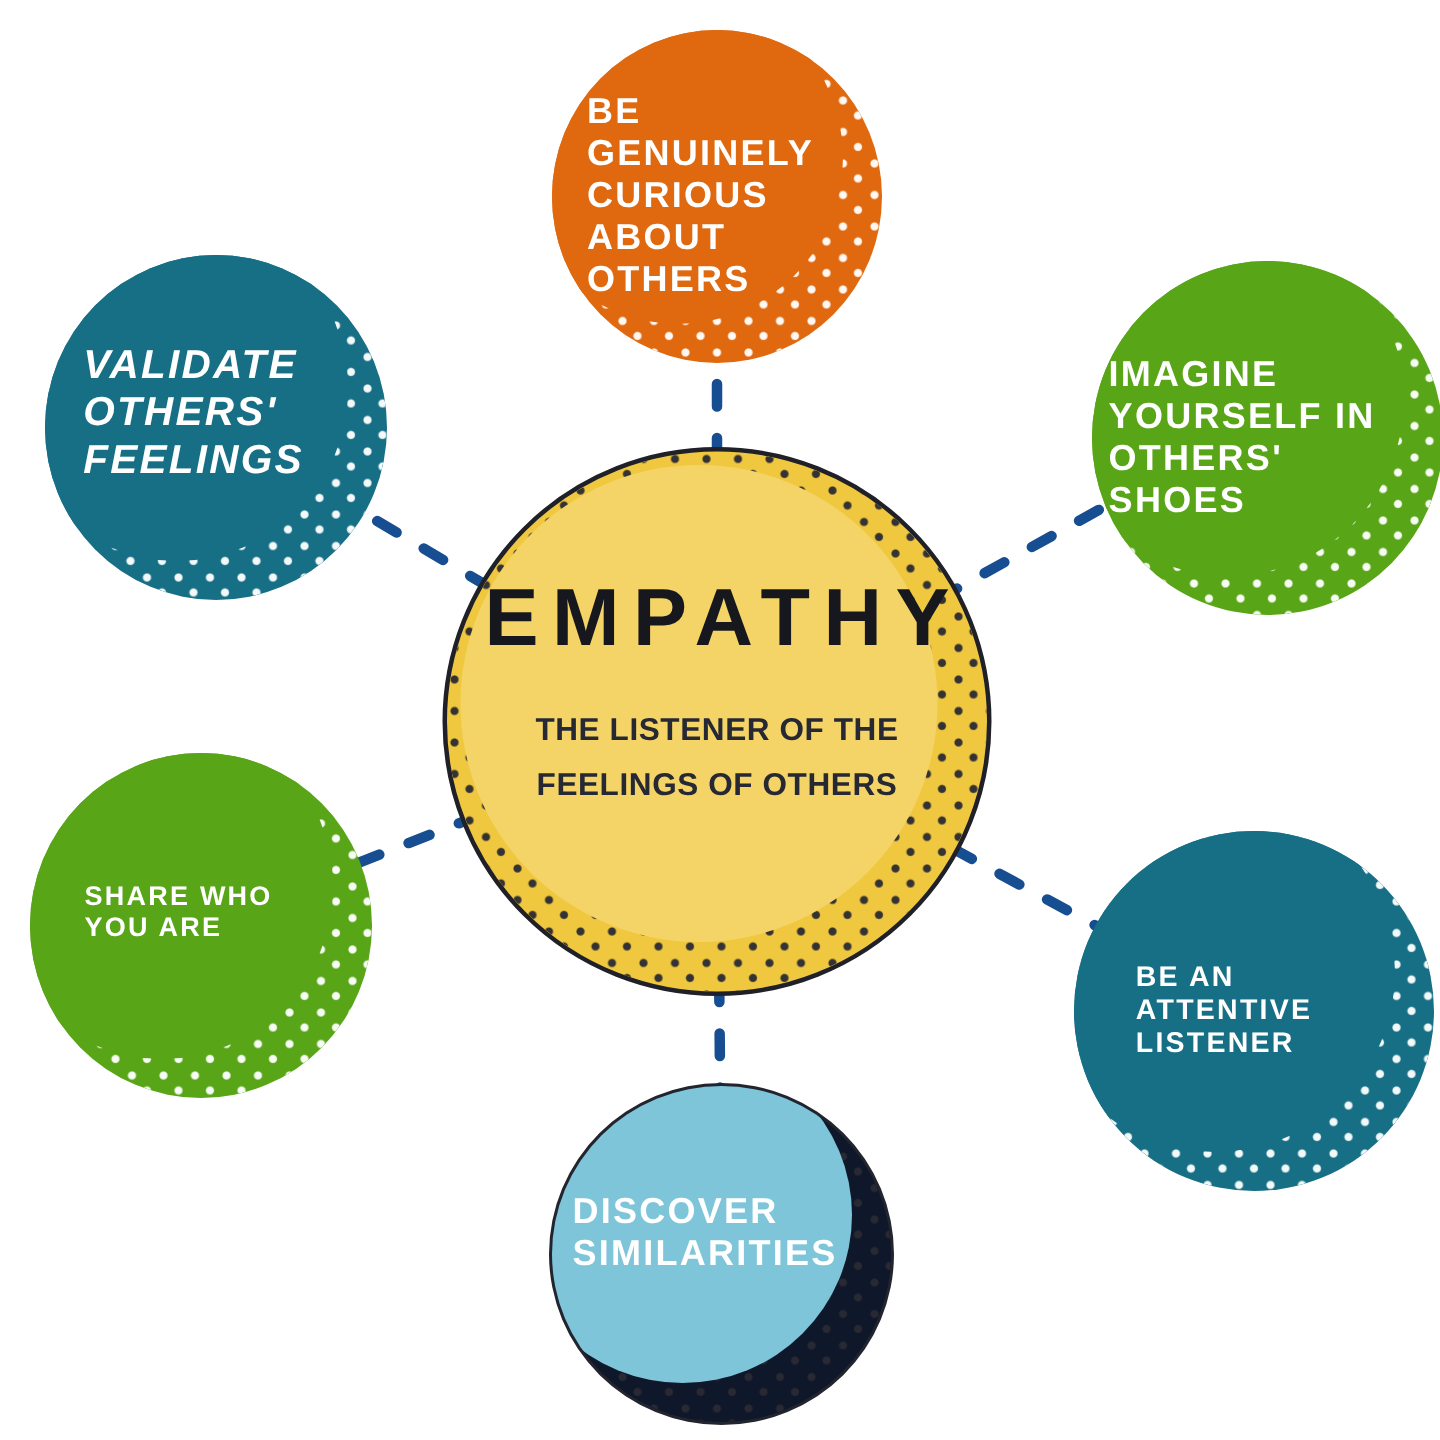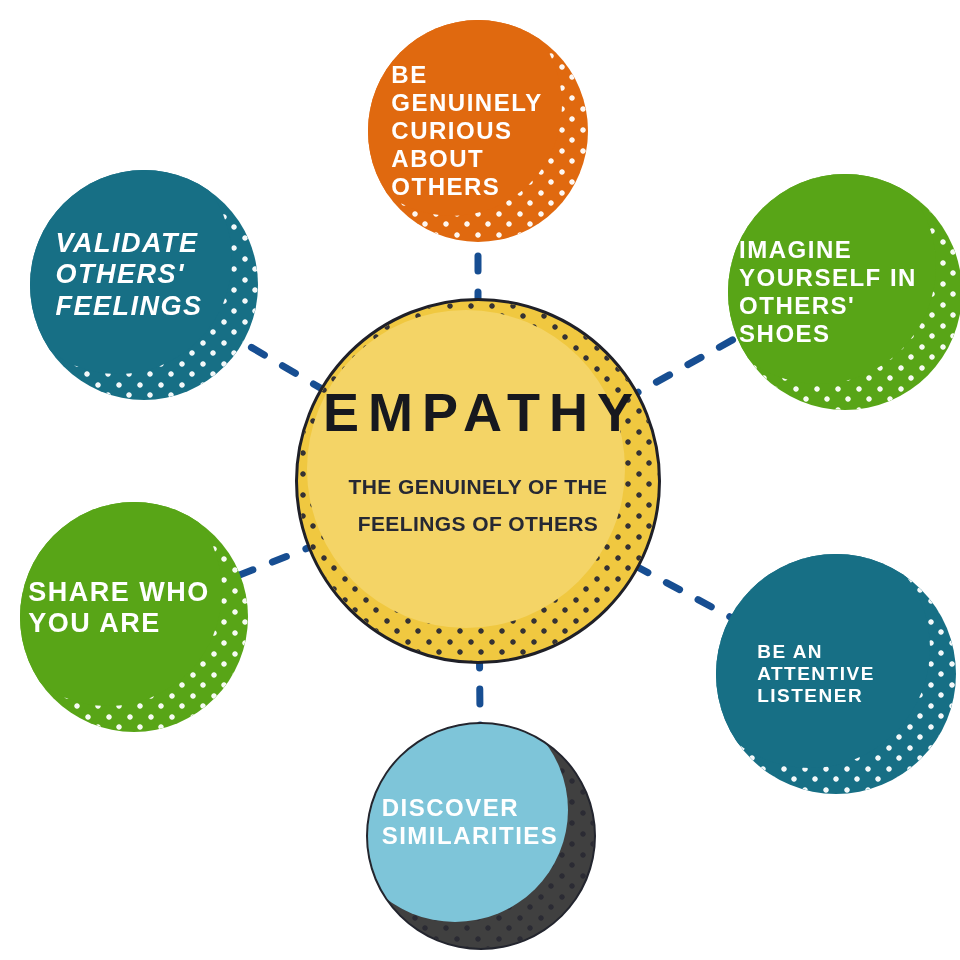--- a/index.html
+++ b/index.html
@@ -115,28 +115,28 @@
   .node.top        .label { font-size: 24px; padding-right: 22px; }
 
   .node.top-right  { left: 728px; top: 174px; width: 234px; height: 236px; background: #58A517; text-decoration: underline; }
   .node.top-right  .overlay { background: #58A517; }
   .node.top-right  .label { font-size: 24px; padding-right: 34px; }
 
   .node.right      { left: 716px; top: 554px; width: 240px; height: 240px; background: #176F85; }
   .node.right      .overlay { background: #176F85; }
   .node.right      .label { font-size: 19px; padding-right: 40px; }
 
-  .node.bottom     { left: 366px; top: 722px; width: 230px; height: 228px; background: #404040;
+  .node.bottom     { left: 366px; top: 722px; width: 230px; height: 228px; background: #0f172a;
                      border: 2px solid #23252E; box-sizing: border-box; }
   .node.bottom     .overlay { background: #7EC5D9; }
   .node.bottom     .label { font-size: 24px; padding-right: 22px; margin-top: -28px; }
 
   .node.bottom-left{ left: 20px;  top: 502px; width: 228px; height: 230px; background: #58A517; }
   .node.bottom-left .overlay { background: #58A517; }
-  .node.bottom-left .label { font-size: 27px; padding-right: 30px; margin-top: -18px; }
+  .node.bottom-left .label { font-size: 18px; padding-right: 30px; margin-top: -18px; }
 
   .node.top-left   { left: 30px;  top: 170px; width: 228px; height: 230px; background: #176F85; font-style: italic; }
   .node.top-left   .overlay { background: #176F85; }
   .node.top-left   .label { font-size: 27px; padding-right: 30px; margin-top: -20px; }
 </style>
 </head>
 <body>
 
 <div class="canvas">
 
@@ -149,21 +149,21 @@
       <line x1="478" y1="481" x2="133" y2="617" stroke-dashoffset="10"></line>
       <line x1="478" y1="481" x2="144" y2="284" stroke-dashoffset="4"></line>
     </g>
   </svg>
 
   <div class="node center">
     <div class="dots dark"></div>
     <div class="overlay"></div>
     <div class="center-content">
       <div class="center-title">EMPATHY</div>
-      <div class="center-subtitle">THE GENUINELY OF THE
+      <div class="center-subtitle">THE LISTENER OF THE
 FEELINGS OF OTHERS</div>
     </div>
   </div>
 
   <div class="node top">
     <div class="dots white"></div>
     <div class="overlay"></div>
     <div class="label">BE
 GENUINELY
 CURIOUS

